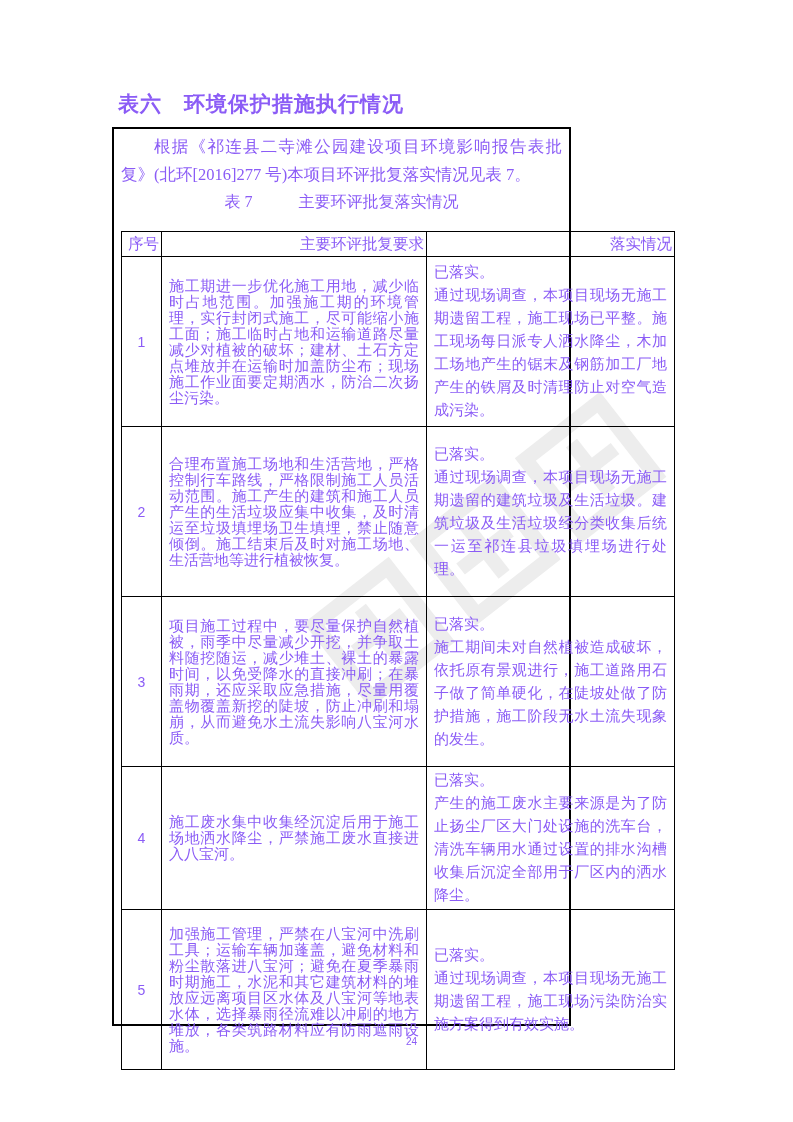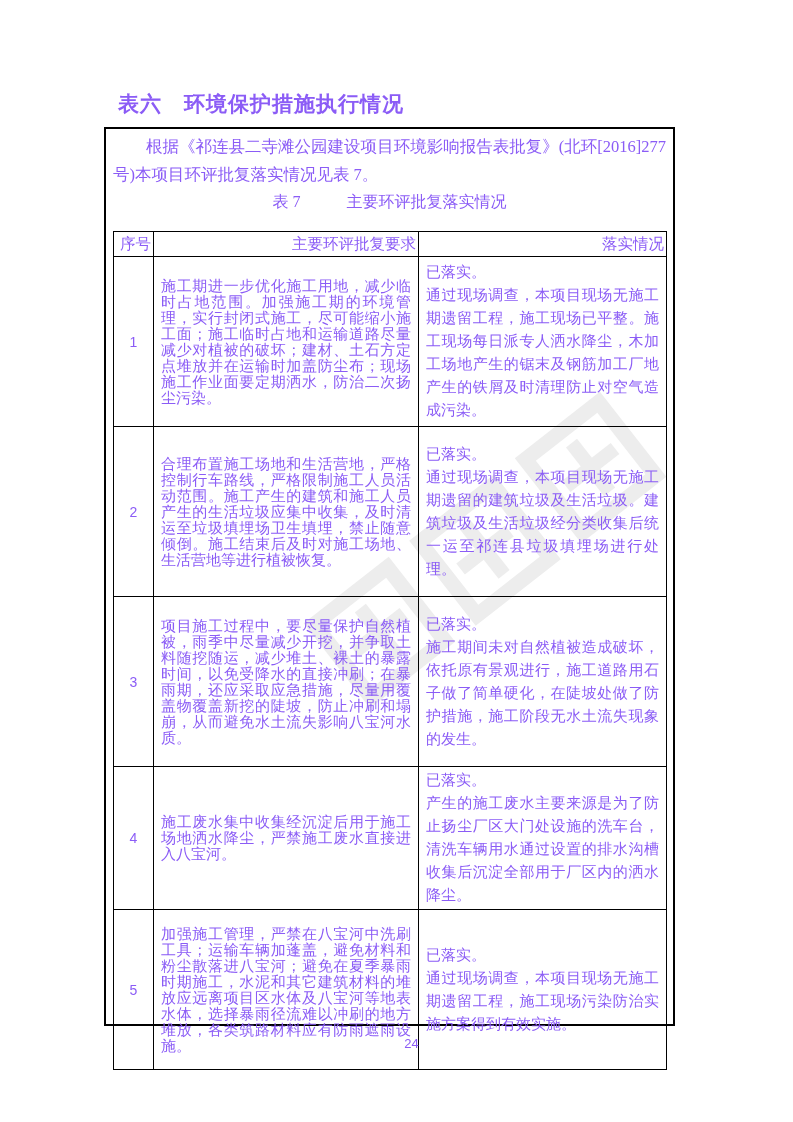--- a/index.html
+++ b/index.html
@@ -33,22 +33,22 @@
     width:14px; margin-left:-7px; background:#ededed;
   }
   
   .content { position:relative; z-index:1; }
   .doc-title {
     position:absolute; left:118px; top:90px;
     font-size:21px; font-weight:bold; letter-spacing:1px;
     white-space:pre;
   }
   .outer-box {
-    position:absolute; left:104px; top:127px;
-    width:571px; height:899px;
+    position:absolute; left:112px; top:127px;
+    width:459px; height:899px;
     border:2px solid #000;
     box-sizing:border-box;
     padding:3px 7px 10px 7px;
   }
   .intro {
     margin:1px 0 0 0;
     font-size:16.5px; line-height:28px;
     text-indent:2em; text-align:justify;
   }
   .table-caption {
@@ -77,21 +77,21 @@
   td.cell-no  { text-align:center; font-family:"Liberation Sans","DejaVu Sans",sans-serif; font-size:14px; }
   td.cell-req { line-height:16px; text-align:justify; }
   td.cell-imp { line-height:23px; }
   tr.r-tall  { height:170px; }
   tr.r-mid   { height:117px; }
   tr.r-last  { height:160px; }
   .impl-status { display:block; }
   .impl-detail { display:block; text-align:justify;font-family:Liberation Serif, serif; }
   .page-number {
     position:absolute; left:0; right:0; top:1036px;
-    text-align:center; font-size:13px;
+    text-align:center; font-size:10px;
     font-family:"Liberation Sans","DejaVu Sans",sans-serif;
     margin-left:30px;
   }
 </style>
 </head>
 <body>
 
 <div class="sheet">
 
   <div class="watermark">

